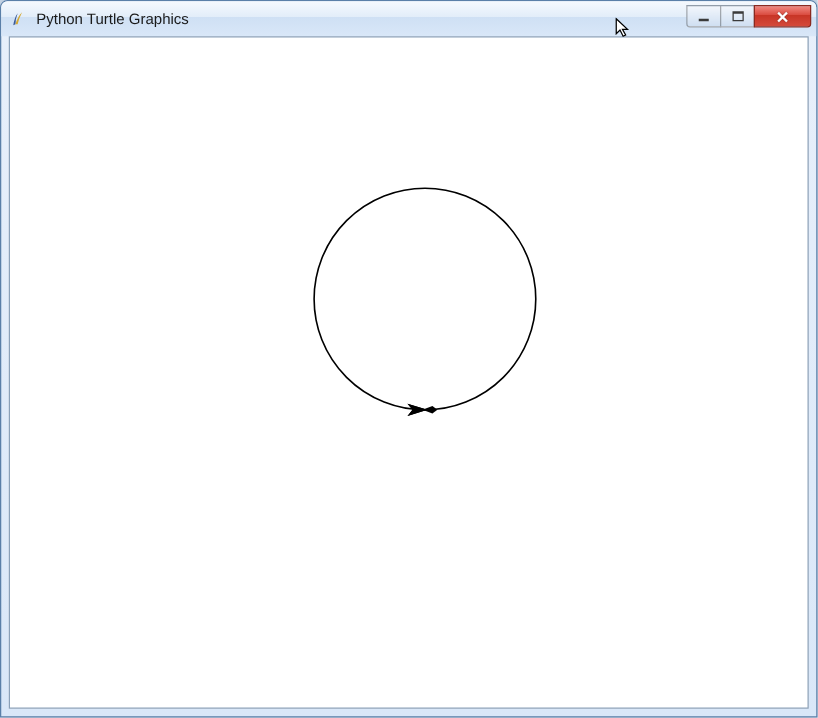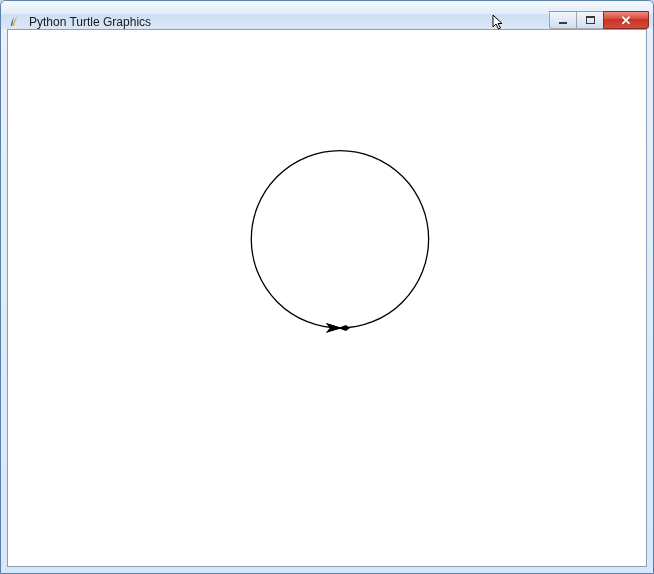--- a/index.html
+++ b/index.html
@@ -23,21 +23,21 @@
       width: 654px;
       height: 574px;
       background: linear-gradient(to bottom, #e8f0fb 0%, #d9e7f8 100%);
       border: 1px solid #5a7fa8;
       border-radius: 6px 6px 0 0;
       box-shadow: 0 0 8px rgba(0,0,0,0.3);
     }
     .titlebar {
       height: 28px;
       display: flex;
-      align-items: flex-end;
+      align-items: center;
       padding: 0 4px 0 6px;
       background: linear-gradient(to bottom, #f5f9fe 0%, #e2edf9 45%, #cfe0f4 46%, #d9e7f8 100%);
       border-radius: 5px 5px 0 0;
     }
     .app-icon {
       width: 16px;
       height: 16px;
       margin-right: 6px;
       display: flex;
       align-items: center;

